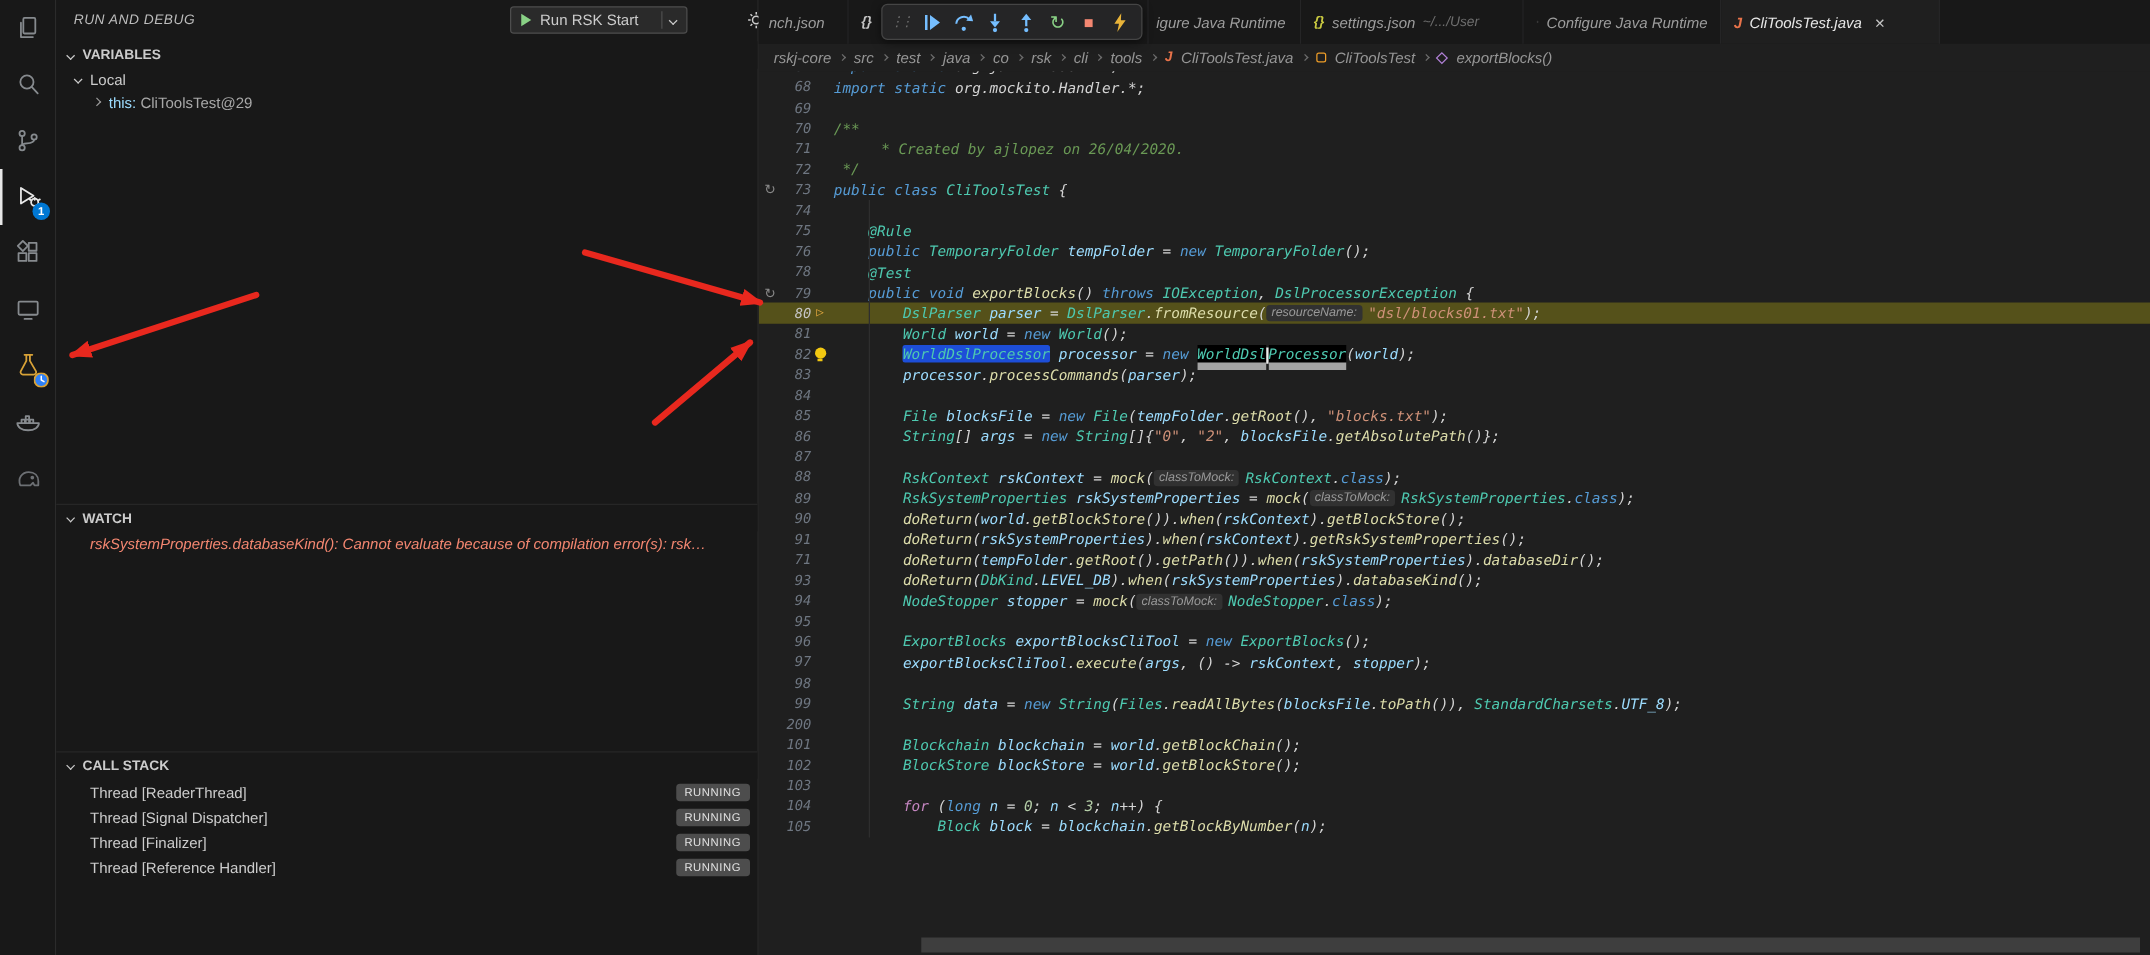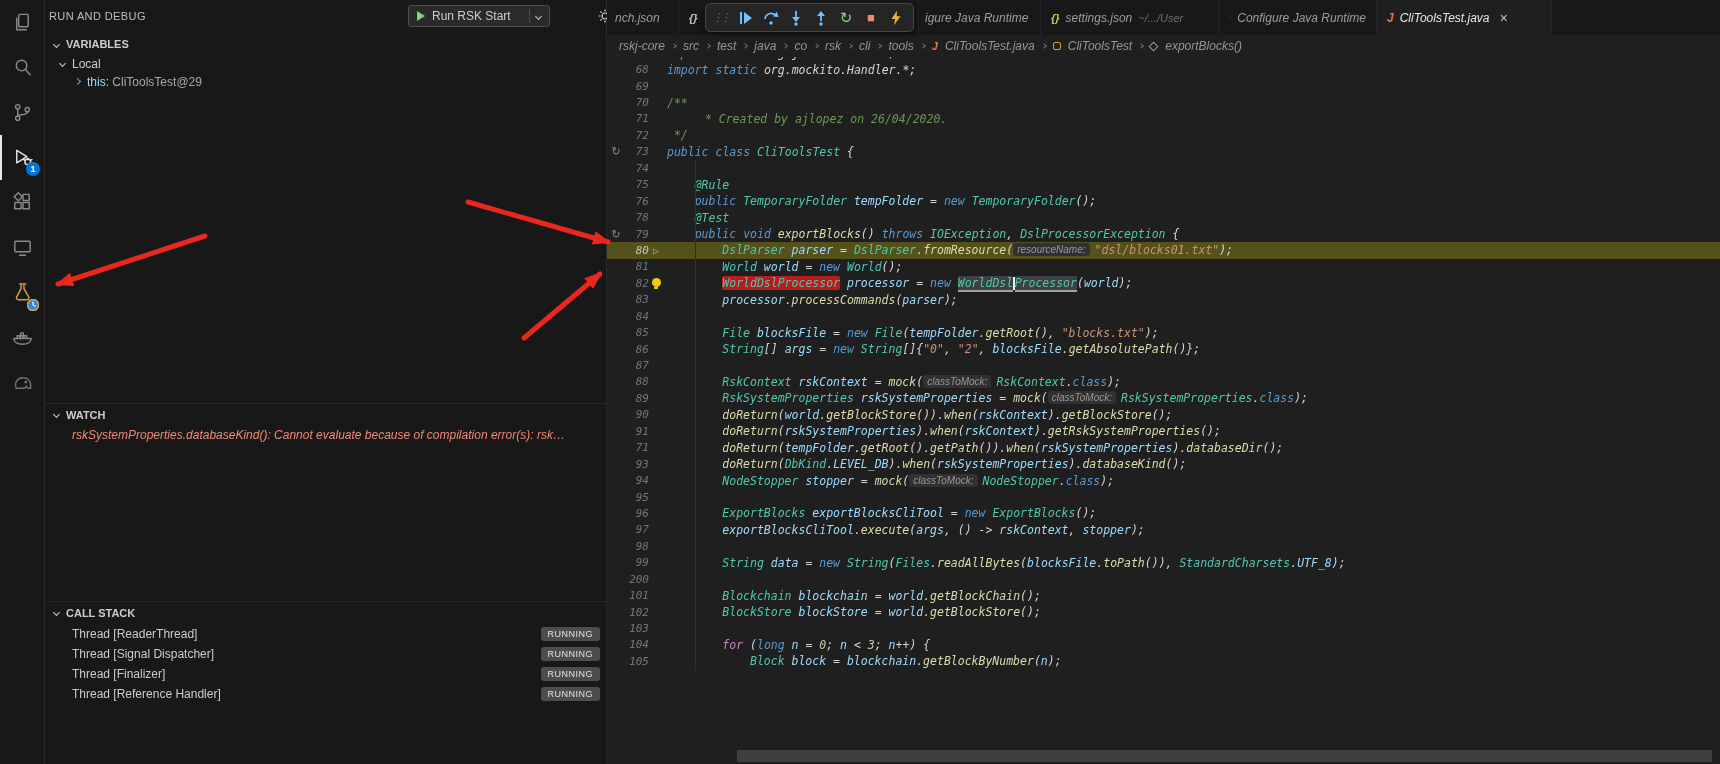--- a/index.html
+++ b/index.html
@@ -15,21 +15,21 @@
   .ab-item.active svg { stroke:#e7e7e7; }
   .ab-item.active { box-shadow: inset 2px 0 0 #e7e7e7; }
   .ab-badge { position:absolute; right:4px; bottom:4px; min-width:14px; height:14px; border-radius:50%; background:#0078d4; color:#fff; font-size:9px; display:flex; align-items:center; justify-content:center; font-weight:700; }
   .clock-badge { position:absolute; right:5px; bottom:6px; width:12px; height:12px; }
   .clock-badge svg { width:12px; height:12px; stroke:none; }
   .flask svg { stroke:#d8a237; }
   .dim svg { stroke:#6d7074; }
 
   
   .sidebar { width:562px; background:#181818; border-right:1px solid #2b2b2b; position:relative; flex-shrink:0; font-size:12px; }
-  .sb-title { position:absolute; left:4px; top:10px; font-size:11px; color:#bcbcbc; letter-spacing:.4px; }
+  .sb-title { position:absolute; left:14px; top:10px; font-size:11px; color:#bcbcbc; letter-spacing:.4px;font-style:italic; }
   .run-btn { position:absolute; left:363px; top:5px; width:142px; height:22px; background:#2a2a2a; border:1px solid #4d4d4d; border-radius:3px; display:flex; align-items:center; font-size:12px; color:#cccccc; cursor:pointer; }
   .play-tri { width:0; height:0; border-left:8px solid #89d185; border-top:5px solid transparent; border-bottom:5px solid transparent; margin:0 7px 0 8px; }
   .rb-label { flex:1; white-space:nowrap; }
   .rb-div { width:1px; height:14px; background:#4d4d4d; margin:0 6px; }
   .chev { display:inline-block; width:5px; height:5px; border-right:1.3px solid #cccccc; border-bottom:1.3px solid #cccccc; }
   .chev.down { transform:rotate(45deg); }
   .chev.right { transform:rotate(-45deg); }
   .rb-chev { margin-right:8px; }
   .sb-gear { position:absolute; left:552px; top:8px; width:18px; height:18px; cursor:pointer; }
   .sb-more { position:absolute; left:580px; top:4px; color:#cccccc; font-size:14px; letter-spacing:1px; cursor:pointer; }
@@ -74,22 +74,22 @@
   .cl { display:flex; align-items:center; height:16.45px; }
   .gl { width:18px; text-align:center; color:#8a8a8a; font-family:"DejaVu Sans",sans-serif; font-size:11px; flex-shrink:0; }
   .ln { width:24px; text-align:right; color:#6e7681; font-size:11px; flex-shrink:0; }
   .deco { width:14px; text-align:center; flex-shrink:0; }
   .deco.arrow { color:#e2a73e; font-size:10px; font-weight:700; }
   .ct { margin-left:4px; white-space:pre; }
   .ct span { white-space:pre; }
   .hl-dbg { background:#55511a; }
   .hl-dbg .ln { color:#c6c6c6; }
   .chip { font-family:"Liberation Sans",sans-serif; font-size:10px; background:#313131; color:#999999; padding:1px 4px; border-radius:3px; margin-right:5px; vertical-align:1px; }
-  .w1 { background:#b91c1c; border-radius:2px; }
-  .w2 { background:#404040; border-bottom:2px solid #a3a3a3; }
+  .w1 { background:#1d4ed8; border-radius:2px; }
+  .w2 { background:#000000; border-bottom:6px solid #a3a3a3; }
   .caret { display:inline-block; width:1.5px; height:13px; background:#eeeeee; vertical-align:middle; }
   .bulb { display:inline-block; width:9px; height:9px; border-radius:50%; background:#f2c811; position:relative; }
   .bulb::after { content:''; position:absolute; left:2.5px; top:8.5px; width:4px; height:2.5px; background:#f2c811; }
   .indent-guide { position:absolute; width:1px; background:#2e2e2e; }
   .hscroll { position:absolute; left:130px; bottom:2px; width:975px; height:12px; background:rgba(121,121,121,.35); cursor:pointer; }
 
   .panel { height:76px; background:#1f1f1f; border-top:1px solid #2b2b2b; flex-shrink:0; }
   .panel-tabs { display:flex; align-items:center; gap:26px; padding-left:24px; height:28px; font-size:11px; color:#9d9d9d; letter-spacing:.3px; }
   .panel-tab { display:flex; align-items:center; gap:6px; height:100%; cursor:pointer; }
   .panel-tab.active { color:#e7e7e7; border-bottom:1px solid #e7e7e7; }

